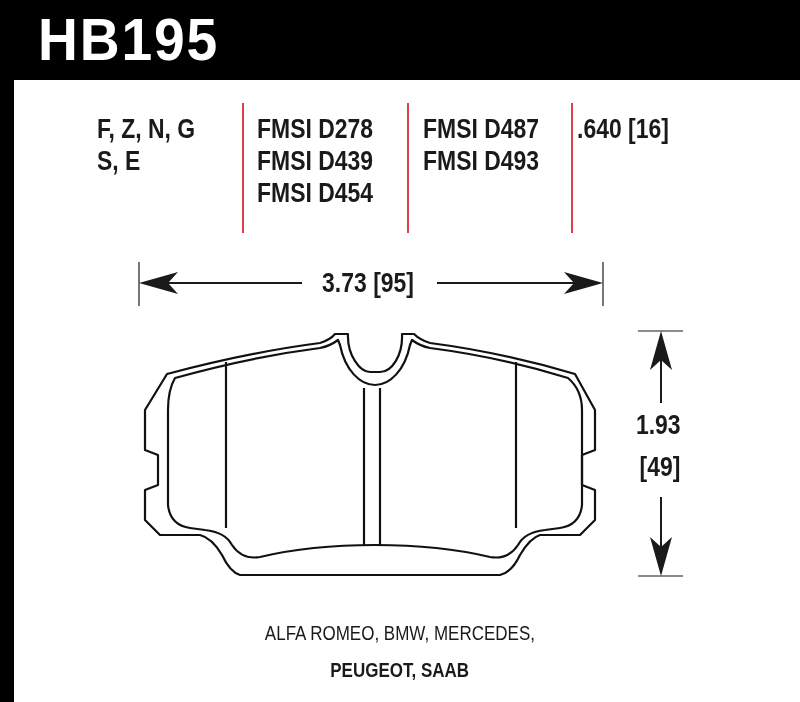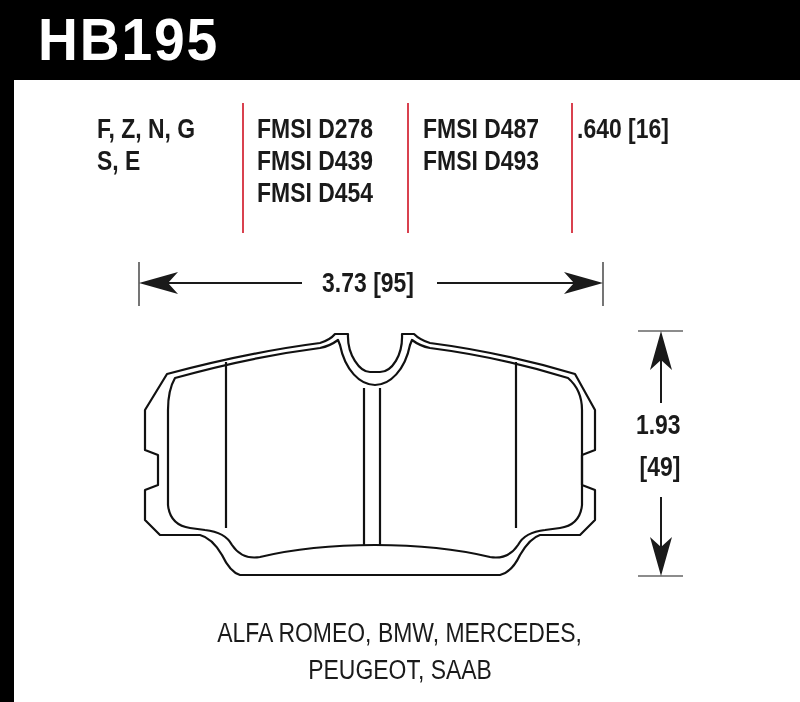--- a/index.html
+++ b/index.html
@@ -8,21 +8,21 @@
   .header { position:absolute; left:0; top:0; width:800px; height:80px; background:#000; }
   .leftbar { position:absolute; left:0; top:0; width:14px; height:702px; background:#000; }
   .title { position:absolute; left:38px; top:4px; color:#fff; font-weight:bold;
            font-size:60px; letter-spacing:2px; line-height:72px; transform:scaleX(0.92); transform-origin:left; }
   .spec { position:absolute; font-weight:bold; font-size:27px; line-height:32px; color:#1a1a1a;
           transform:scaleX(0.85); transform-origin:left; white-space:nowrap; }
   .spec div { height:32px; }
   .divider { position:absolute; top:103px; width:2px; height:130px; background:#d9414f; }
   .dim { position:absolute; font-weight:bold; font-size:27px; color:#1a1a1a; white-space:nowrap;
          transform:scaleX(0.85); }
-  .makes { position:absolute; left:0; width:800px; text-align:center; font-size:27px; color:#1a1a1a;
+  .makes { position:absolute; left:0; width:800px; text-align:center; font-size:20px; color:#1a1a1a;
            line-height:36px; }
   .makes span { display:inline-block; transform:scaleX(0.85); }
   svg { position:absolute; left:0; top:0; }
 </style>
 </head>
 <body>
 
 <div class="header"></div>
 <div class="leftbar"></div>
 <div class="title">HB195</div>
@@ -86,13 +86,13 @@
     <line x1="364" y1="388" x2="364" y2="545"></line>
     <line x1="380" y1="388" x2="380" y2="545"></line>
   </g>
 </svg>
 
 <div class="dim" style="left:314px; top:268px;">3.73 [95]</div>
 <div class="dim" style="left:632px; top:410px;">1.93</div>
 <div class="dim" style="left:636px; top:452px;">[49]</div>
 
 <div class="makes" style="top:615px;"><span>ALFA ROMEO, BMW, MERCEDES,</span></div>
-<div class="makes" style="top:652px;"><span>PEUGEOT, SAAB</span></div>
+<div class="makes" style="top:652px;font-weight:bold;"><span>PEUGEOT, SAAB</span></div>
 
 </body></html>

